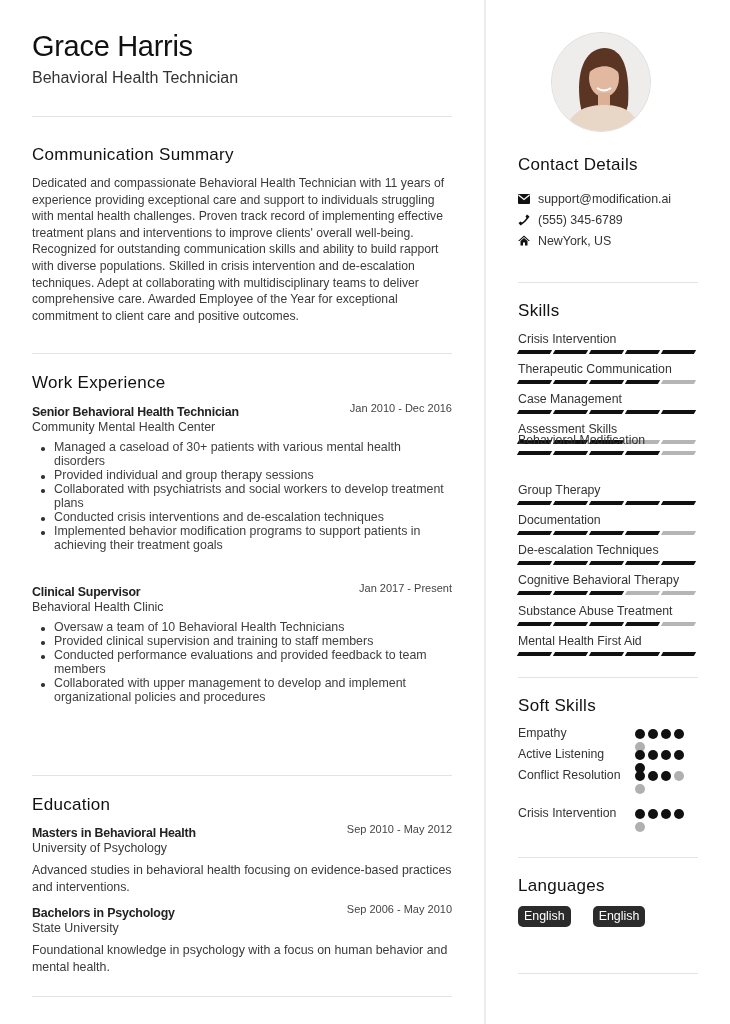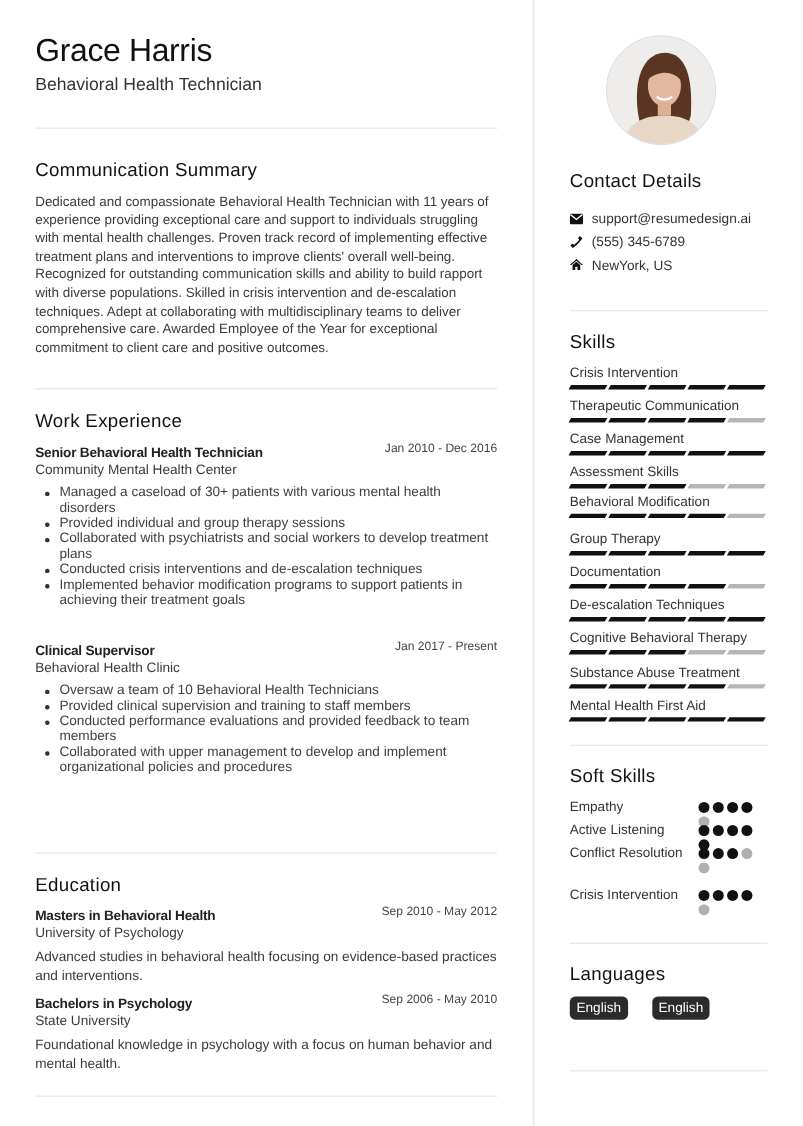--- a/index.html
+++ b/index.html
@@ -137,21 +137,21 @@
 
     <div class="r-title" style="top:155px">Contact Details</div>
     <div class="contact-list">
       <div class="contact-item">
         <span class="contact-icon">
           <svg width="12" height="10" viewBox="0 0 12 10">
               <rect x="0" y="0" width="12" height="10" rx="1" fill="#111"></rect>
               <path d="M0.5 1 L6 5.5 L11.5 1" stroke="#fff" stroke-width="1.3" fill="none"></path>
             </svg>
         </span>
-        <span>support@resumedesign.ai</span>
+        <span>support@modification.ai</span>
       </div>
       <div class="contact-item">
         <span class="contact-icon">
           <svg width="12" height="12" viewBox="0 0 12 12">
               <path d="M9 0.5 L11.5 2.5 L10.5 4 C8 7 7 8.5 4 10.5 L2.5 11.5 L0.5 9 L2.5 7.5 L4 8.5 C6 7 7 6 8.5 4 L7.5 2.5 Z" fill="#111"></path>
             </svg>
         </span>
         <span>(555) 345-6789</span>
       </div>
       <div class="contact-item">
@@ -201,21 +201,21 @@
         <div class="skill" style="top: 421px;">
           <div class="skill-label">Assessment Skills</div>
           <div class="skill-bar">
             <span class="seg"></span>
             <span class="seg"></span>
             <span class="seg"></span>
             <span class="seg off"></span>
             <span class="seg off"></span>
           </div>
         </div>
-        <div class="skill" style="top: 448px;">
+        <div class="skill" style="top: 432px;">
           <div class="skill-label">Behavioral Modification</div>
           <div class="skill-bar">
             <span class="seg"></span>
             <span class="seg"></span>
             <span class="seg"></span>
             <span class="seg"></span>
             <span class="seg off"></span>
           </div>
         </div>
         <div class="skill" style="top: 482px;">

